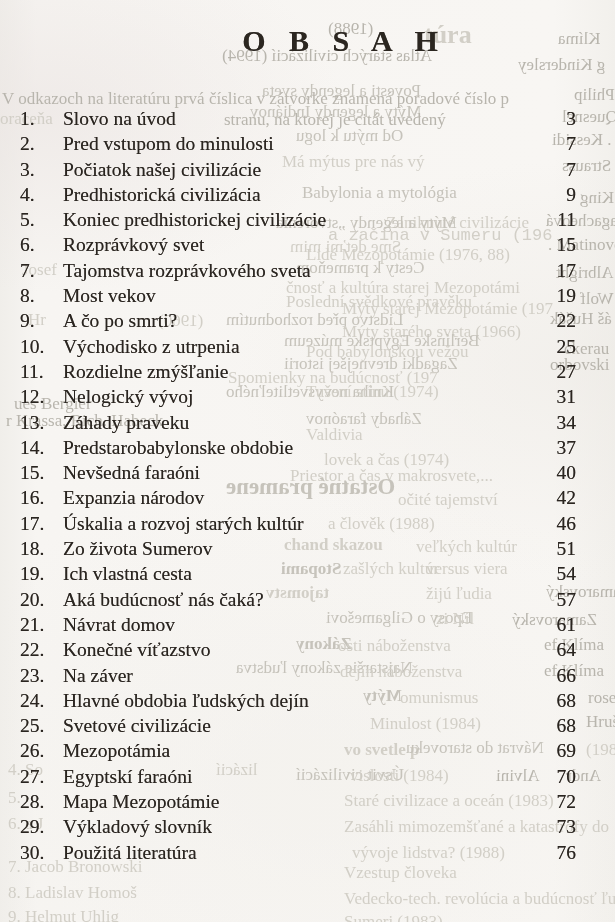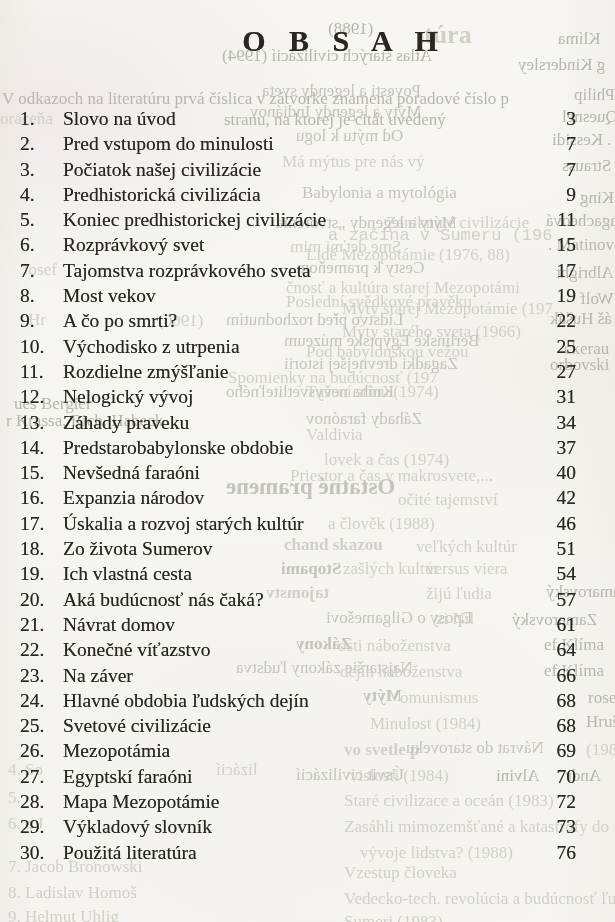--- a/index.html
+++ b/index.html
@@ -121,21 +121,21 @@
       <span class="frag mir" style="left: 296px; top: 766px;">Úsvit civilizácií</span>
       <span class="frag l" style="left: 350px; top: 767px;">vislosti  (1984)</span>
       <span class="frag mir d" style="left: 496px; top: 767px;">Alvini</span>
       <span class="frag mir d" style="left: 566px; top: 767px;">Andr</span>
       <span class="frag l" style="left: 8px; top: 761px;">4. So</span>
       <span class="frag mir l" style="left: 216px; top: 761px;">lizácií</span>
       <span class="frag l" style="left: 344px; top: 792px;">Staré civilizace a oceán  (1983)</span>
       <span class="frag l" style="left: 8px; top: 789px;">5.</span>
       <span class="frag l" style="left: 344px; top: 818px;">Zasáhli mimozemšťané a katastrofy do</span>
       <span class="frag l" style="left: 8px; top: 815px;">6.  a J</span>
-      <span class="frag l" style="left: 360px; top: 844px;">vývoje lidstva?  (1988)</span>
+      <span class="frag l" style="left: 352px; top: 844px;">vývoje lidstva?  (1988)</span>
       <span class="frag l" style="left: 8px; top: 858px;">7. Jacob Bronowski</span>
       <span class="frag l" style="left: 344px; top: 864px;">Vzestup človeka</span>
       <span class="frag l" style="left: 8px; top: 884px;">8. Ladislav Homoš</span>
       <span class="frag l" style="left: 344px; top: 890px;">Vedecko-tech. revolúcia a budúcnosť ľu</span>
       <span class="frag l" style="left: 8px; top: 908px;">9. Helmut Uhlig</span>
       <span class="frag l" style="left: 344px; top: 913px;">Sumeri  (1983)</span>
     </div>
   <h1 class="title">O B S A H</h1>
   <div id="toc">
       <div class="toc-row">

